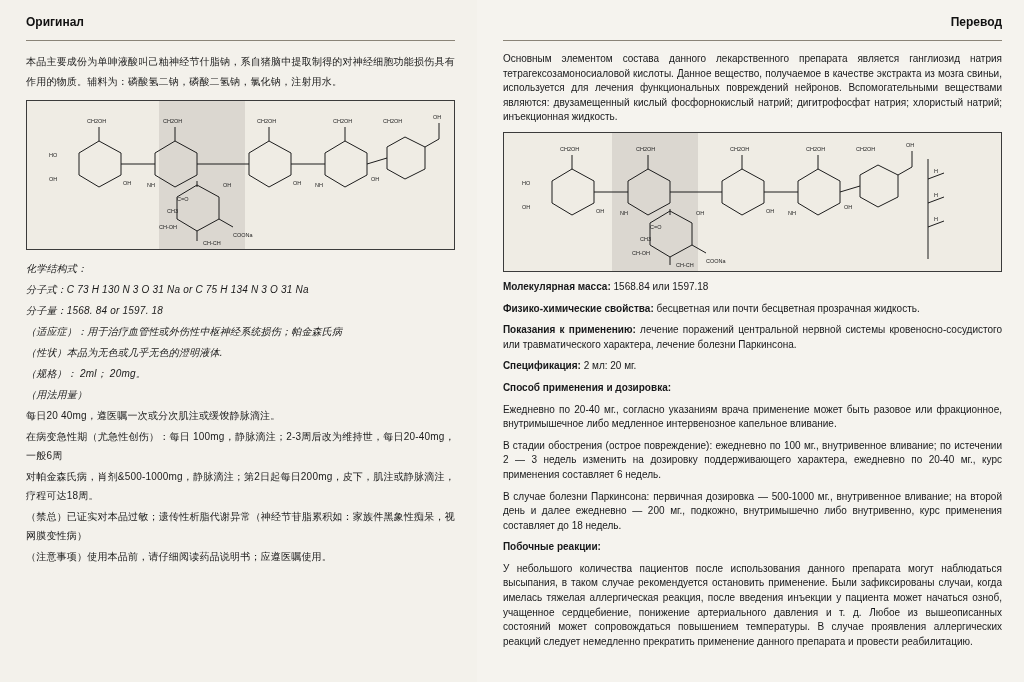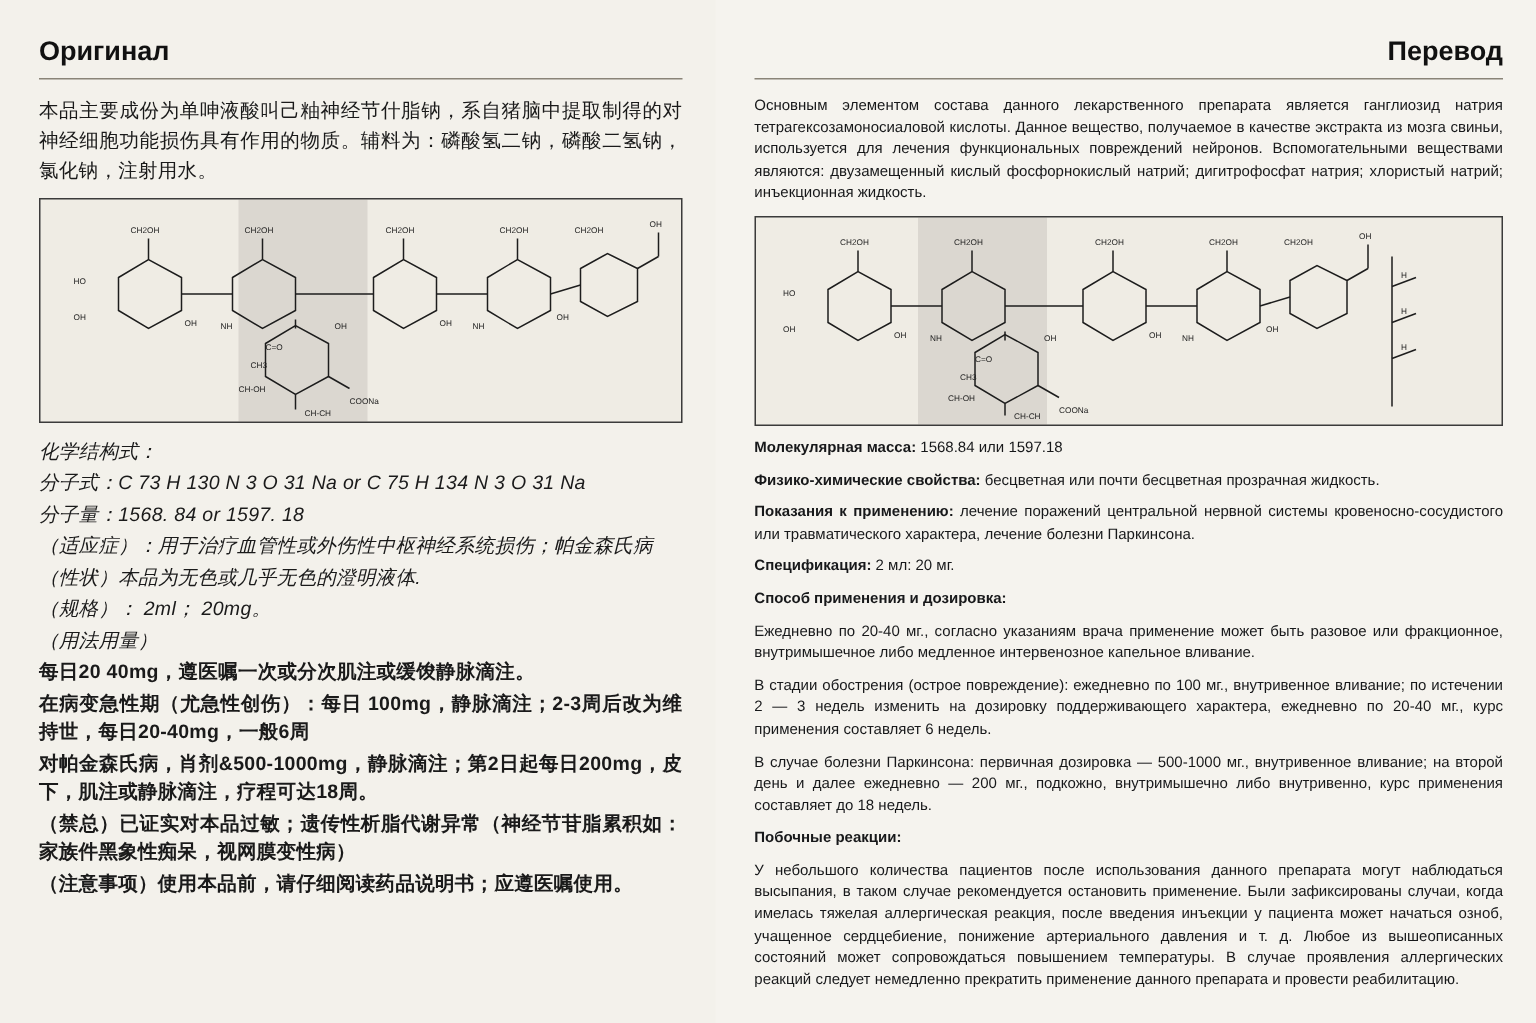--- a/index.html
+++ b/index.html
@@ -43,45 +43,45 @@
     height: 682px;
     background: linear-gradient(to right,
        rgba(160,150,135,0.00) 0%,
        rgba(150,140,125,0.25) 30%,
        rgba(120,110,95,0.55) 50%,
        rgba(150,140,125,0.22) 70%,
        rgba(160,150,135,0.00) 100%);
     pointer-events: none;
   }
   .col-head {
-    font-size: 18px;
+    font-size: 12px;
     font-weight: bold;
     color: #111;
-    margin: 12px 0 10px 0;
+    margin: 0 0 10px 0;
     line-height: 16px;
   }
   .head-left { text-align: left; }
   .head-right { text-align: right; }
   .rule {
     height: 1px;
     background: #8a8478;
     margin: 3px 0 11px 0;
   }
 
   
   .cn {
-    font-size: 13px;
+    font-size: 10px;
     line-height: 20px;
     color: #1a1a1a;
     text-align: justify;
     margin: 0 0 2px 0;
     letter-spacing: 0.2px;
   }
   .cn-block { margin-bottom: 1px; font-style: italic; }
-  .cn-tight { line-height: 19px; font-weight: bold; }
+  .cn-tight { line-height: 19px; }
 
   
   .formula-box {
     position: relative;
     margin: 8px 0 9px 0;
     border: 1px solid #3b3b3b;
     background: #efece4;
     height: 148px;
     overflow: hidden;
   }

